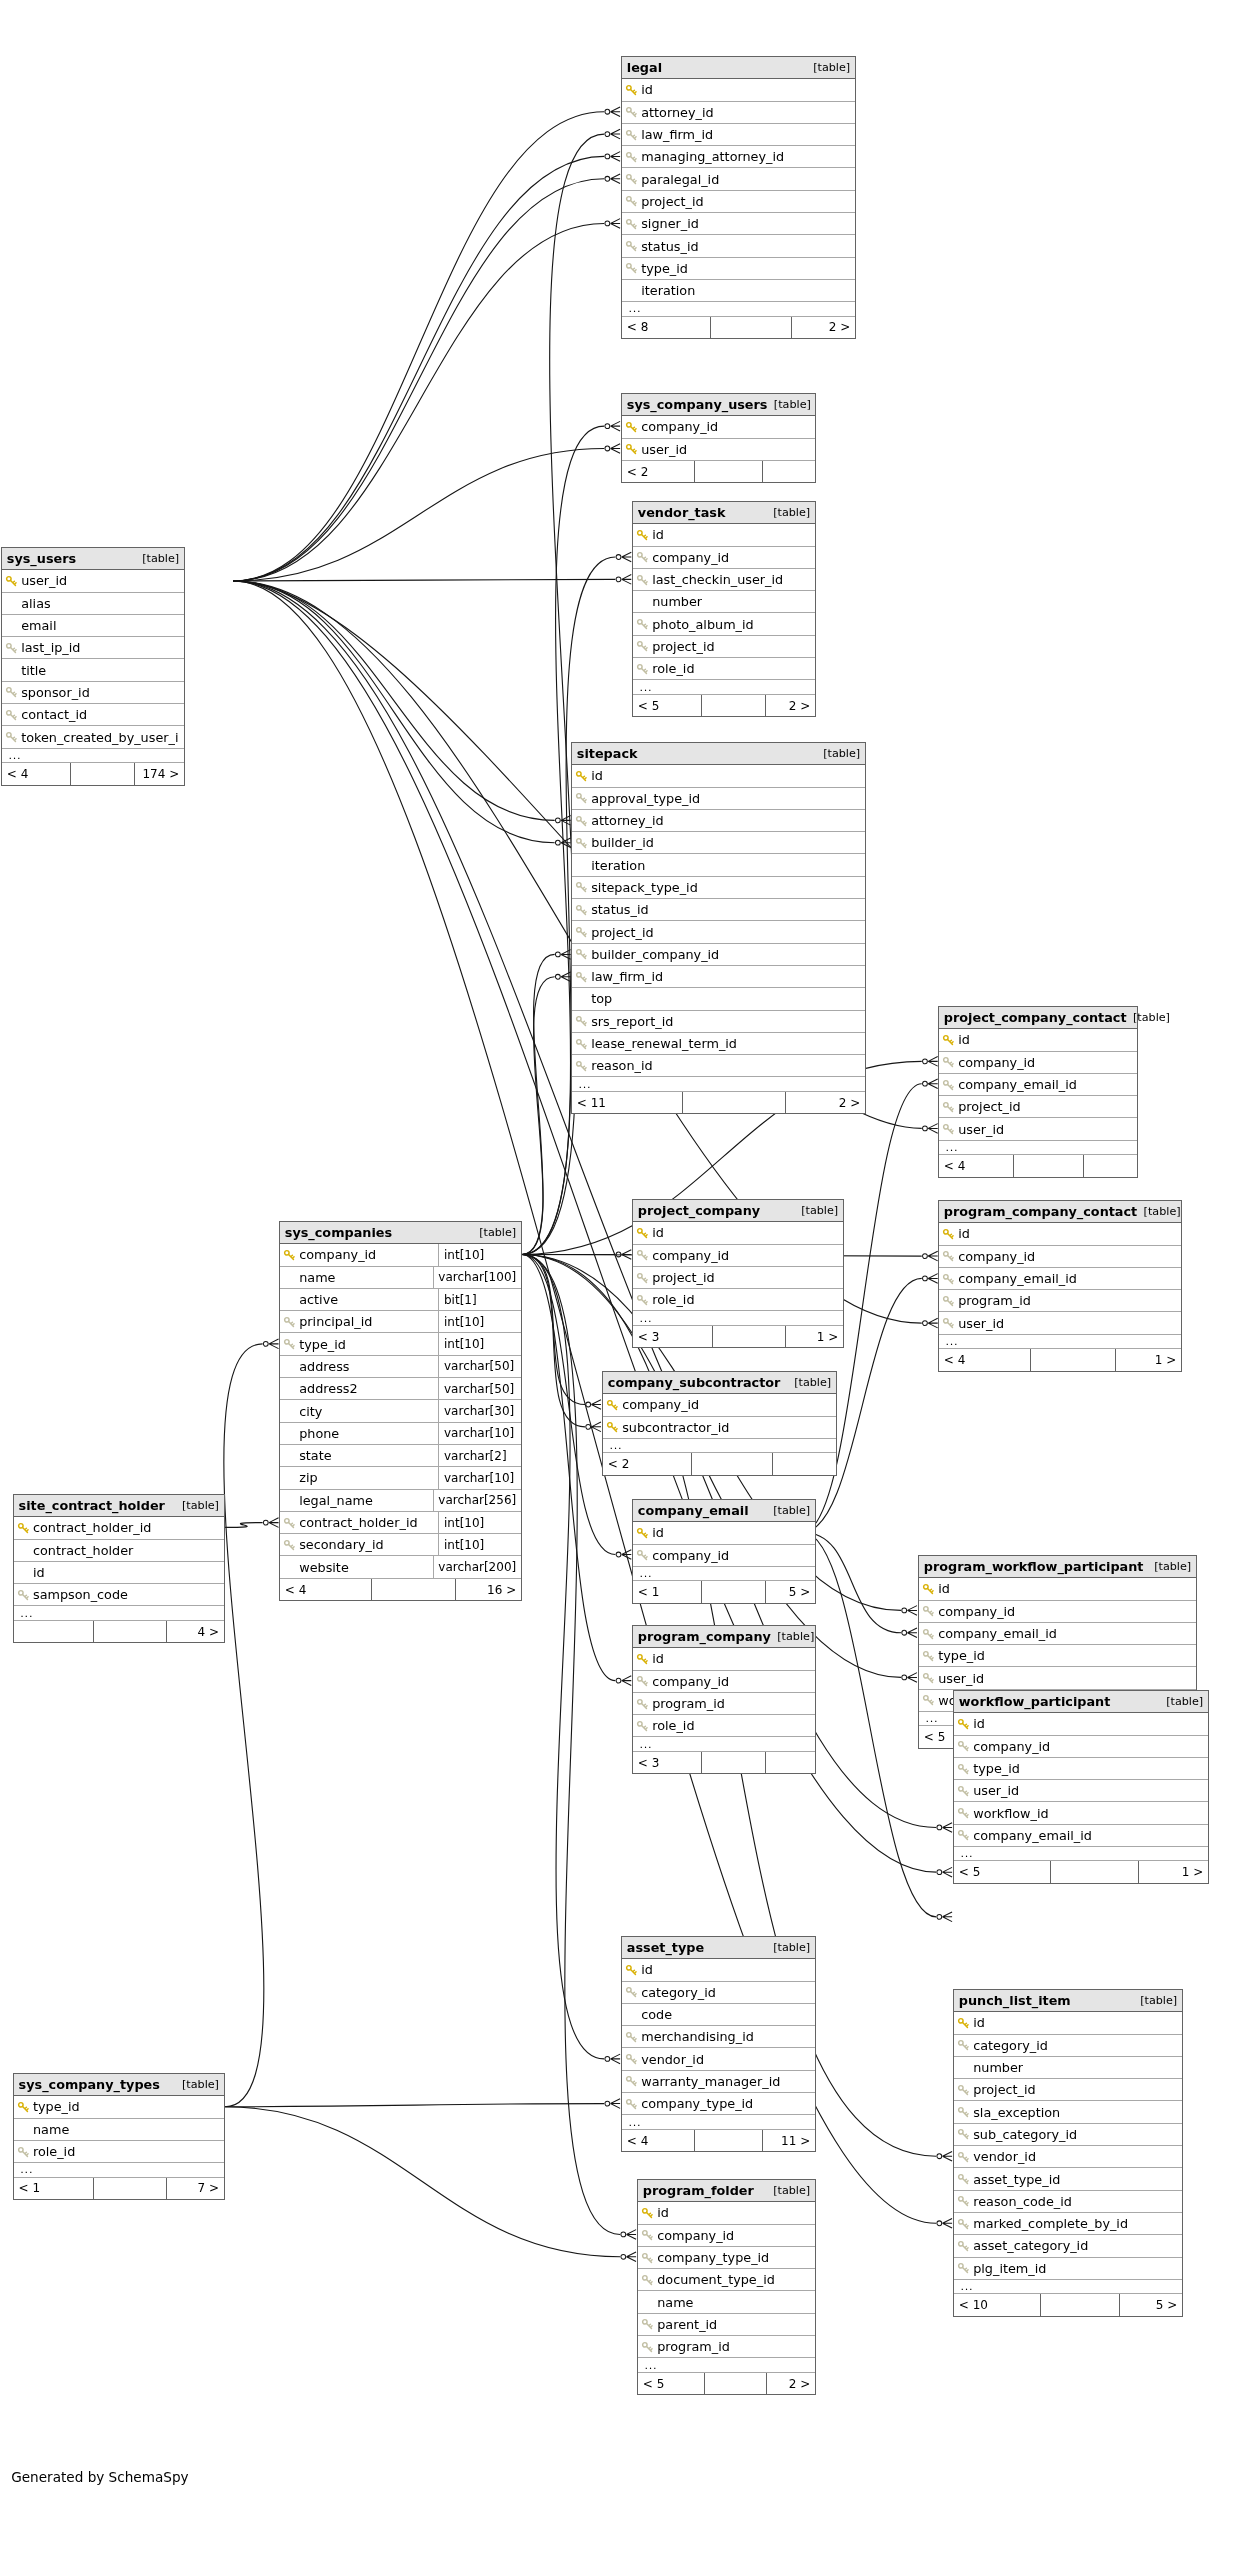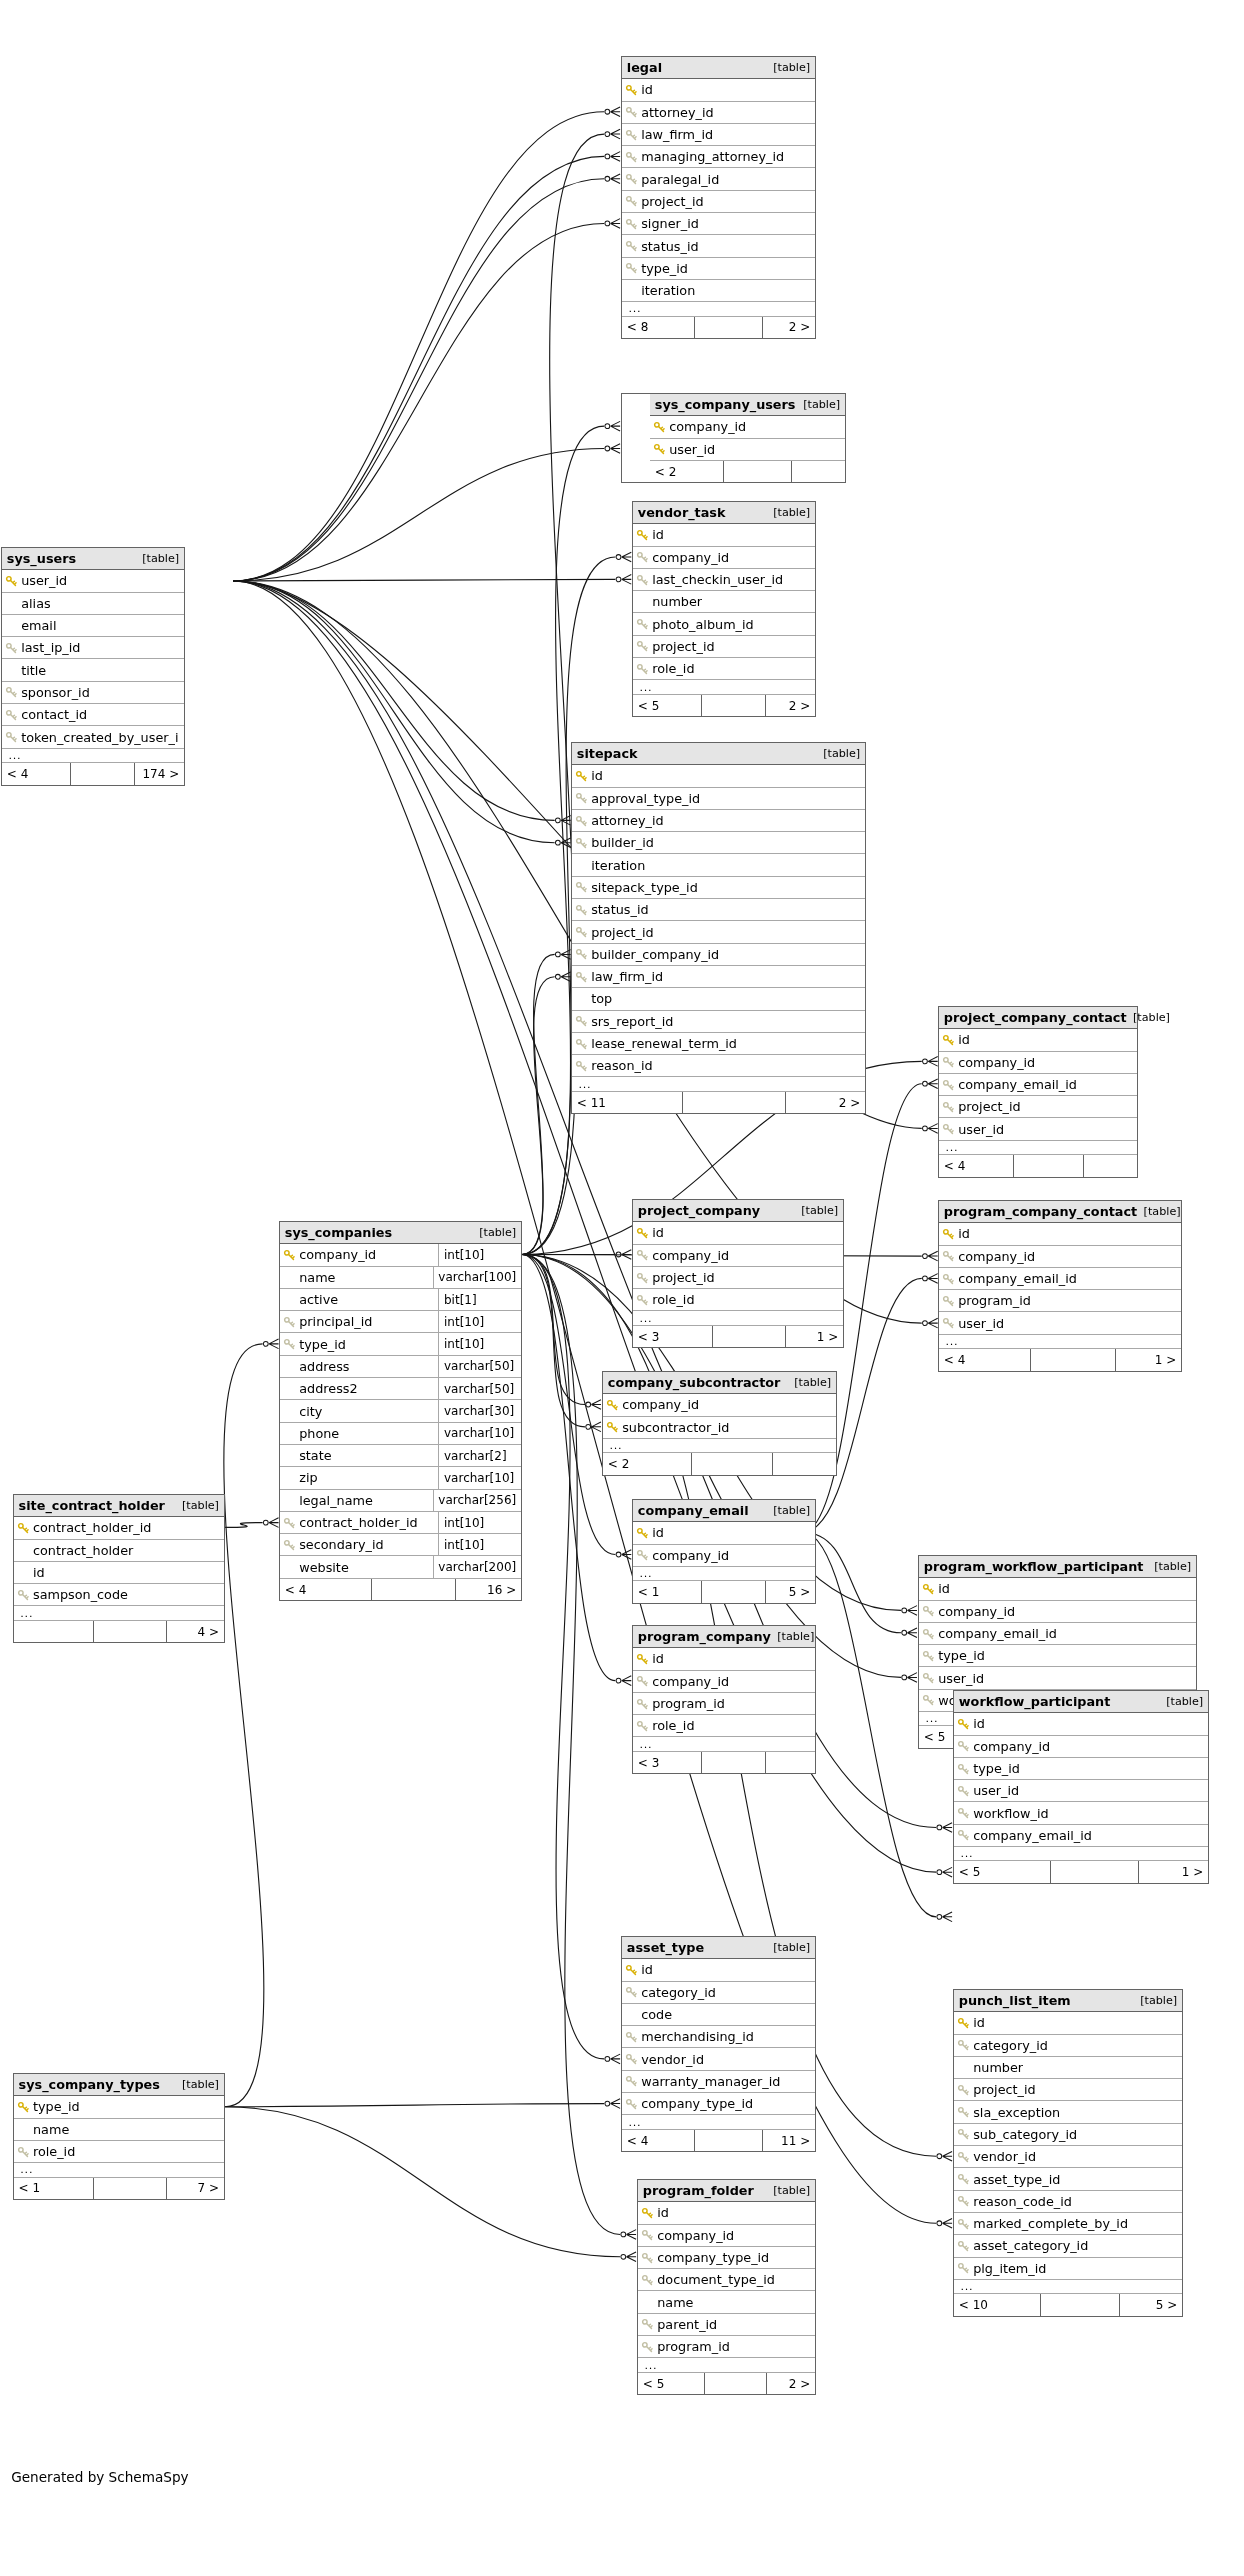--- a/index.html
+++ b/index.html
@@ -96,21 +96,21 @@
         <path d="M 282 2640 C 428.48 2640, 182.51999999999998 1684, 329 1684" class="edge" marker-end="url(#crow)"></path>
         <path d="M 282 2640 C 495.75 2640, 543.25 2636, 757 2636" class="edge" marker-end="url(#crow)"></path>
         <path d="M 282 2640 C 504.75 2640, 554.25 2828, 777 2828" class="edge" marker-end="url(#crow)"></path>
         <path d="M 1006 1920 C 1076 1920, 1085 1358, 1155 1358" class="edge" marker-end="url(#crow)"></path>
         <path d="M 1006 1920 C 1076 1920, 1085 1602, 1155 1602" class="edge" marker-end="url(#crow)"></path>
         <path d="M 1006 1920 C 1076 1920, 1059 2046, 1129 2046" class="edge" marker-end="url(#crow)"></path>
         <path d="M 1006 1920 C 1081.15 1920, 1097.85 2402, 1173 2402" class="edge" marker-end="url(#crow)"></path>
       </g>
   </svg>
   <div id="tables">
-      <div class="table-box" style="left: 621px; top: 56px; width: 195px;">
+      <div class="table-box" style="left: 621px; top: 56px; width: 235px;">
         <div class="t-head">
           <span class="t-name">legal</span>
           <span class="t-tag">[table]</span>
         </div>
         <div class="t-row">
           <span class="key-cell">
             <svg viewBox="0 0 14 14" class="key pk">
               <circle cx="4.5" cy="4.5" r="2.6"></circle>
               <path d="M6.5 6.5 L12.2 12.2 M9.1 9.1 l1.9 -1.9 M11 11 l1.9 -1.9"></path>
             </svg>
@@ -193,21 +193,21 @@
           <span class="key-cell"></span>
           <span class="col-name">iteration</span>
         </div>
         <div class="t-ell">...</div>
         <div class="t-foot">
           <span class="f-cell f-left">&lt; 8</span>
           <span class="f-cell f-mid"></span>
           <span class="f-cell f-right">2 &gt;</span>
         </div>
       </div>
-      <div class="table-box" style="left: 621px; top: 393px; width: 225px; padding-left: 28px;">
+      <div class="table-box" style="left: 621px; top: 393px; width: 195px;">
         <div class="t-head">
           <span class="t-name">sys_company_users</span>
           <span class="t-tag">[table]</span>
         </div>
         <div class="t-row">
           <span class="key-cell">
             <svg viewBox="0 0 14 14" class="key pk">
               <circle cx="4.5" cy="4.5" r="2.6"></circle>
               <path d="M6.5 6.5 L12.2 12.2 M9.1 9.1 l1.9 -1.9 M11 11 l1.9 -1.9"></path>
             </svg>

